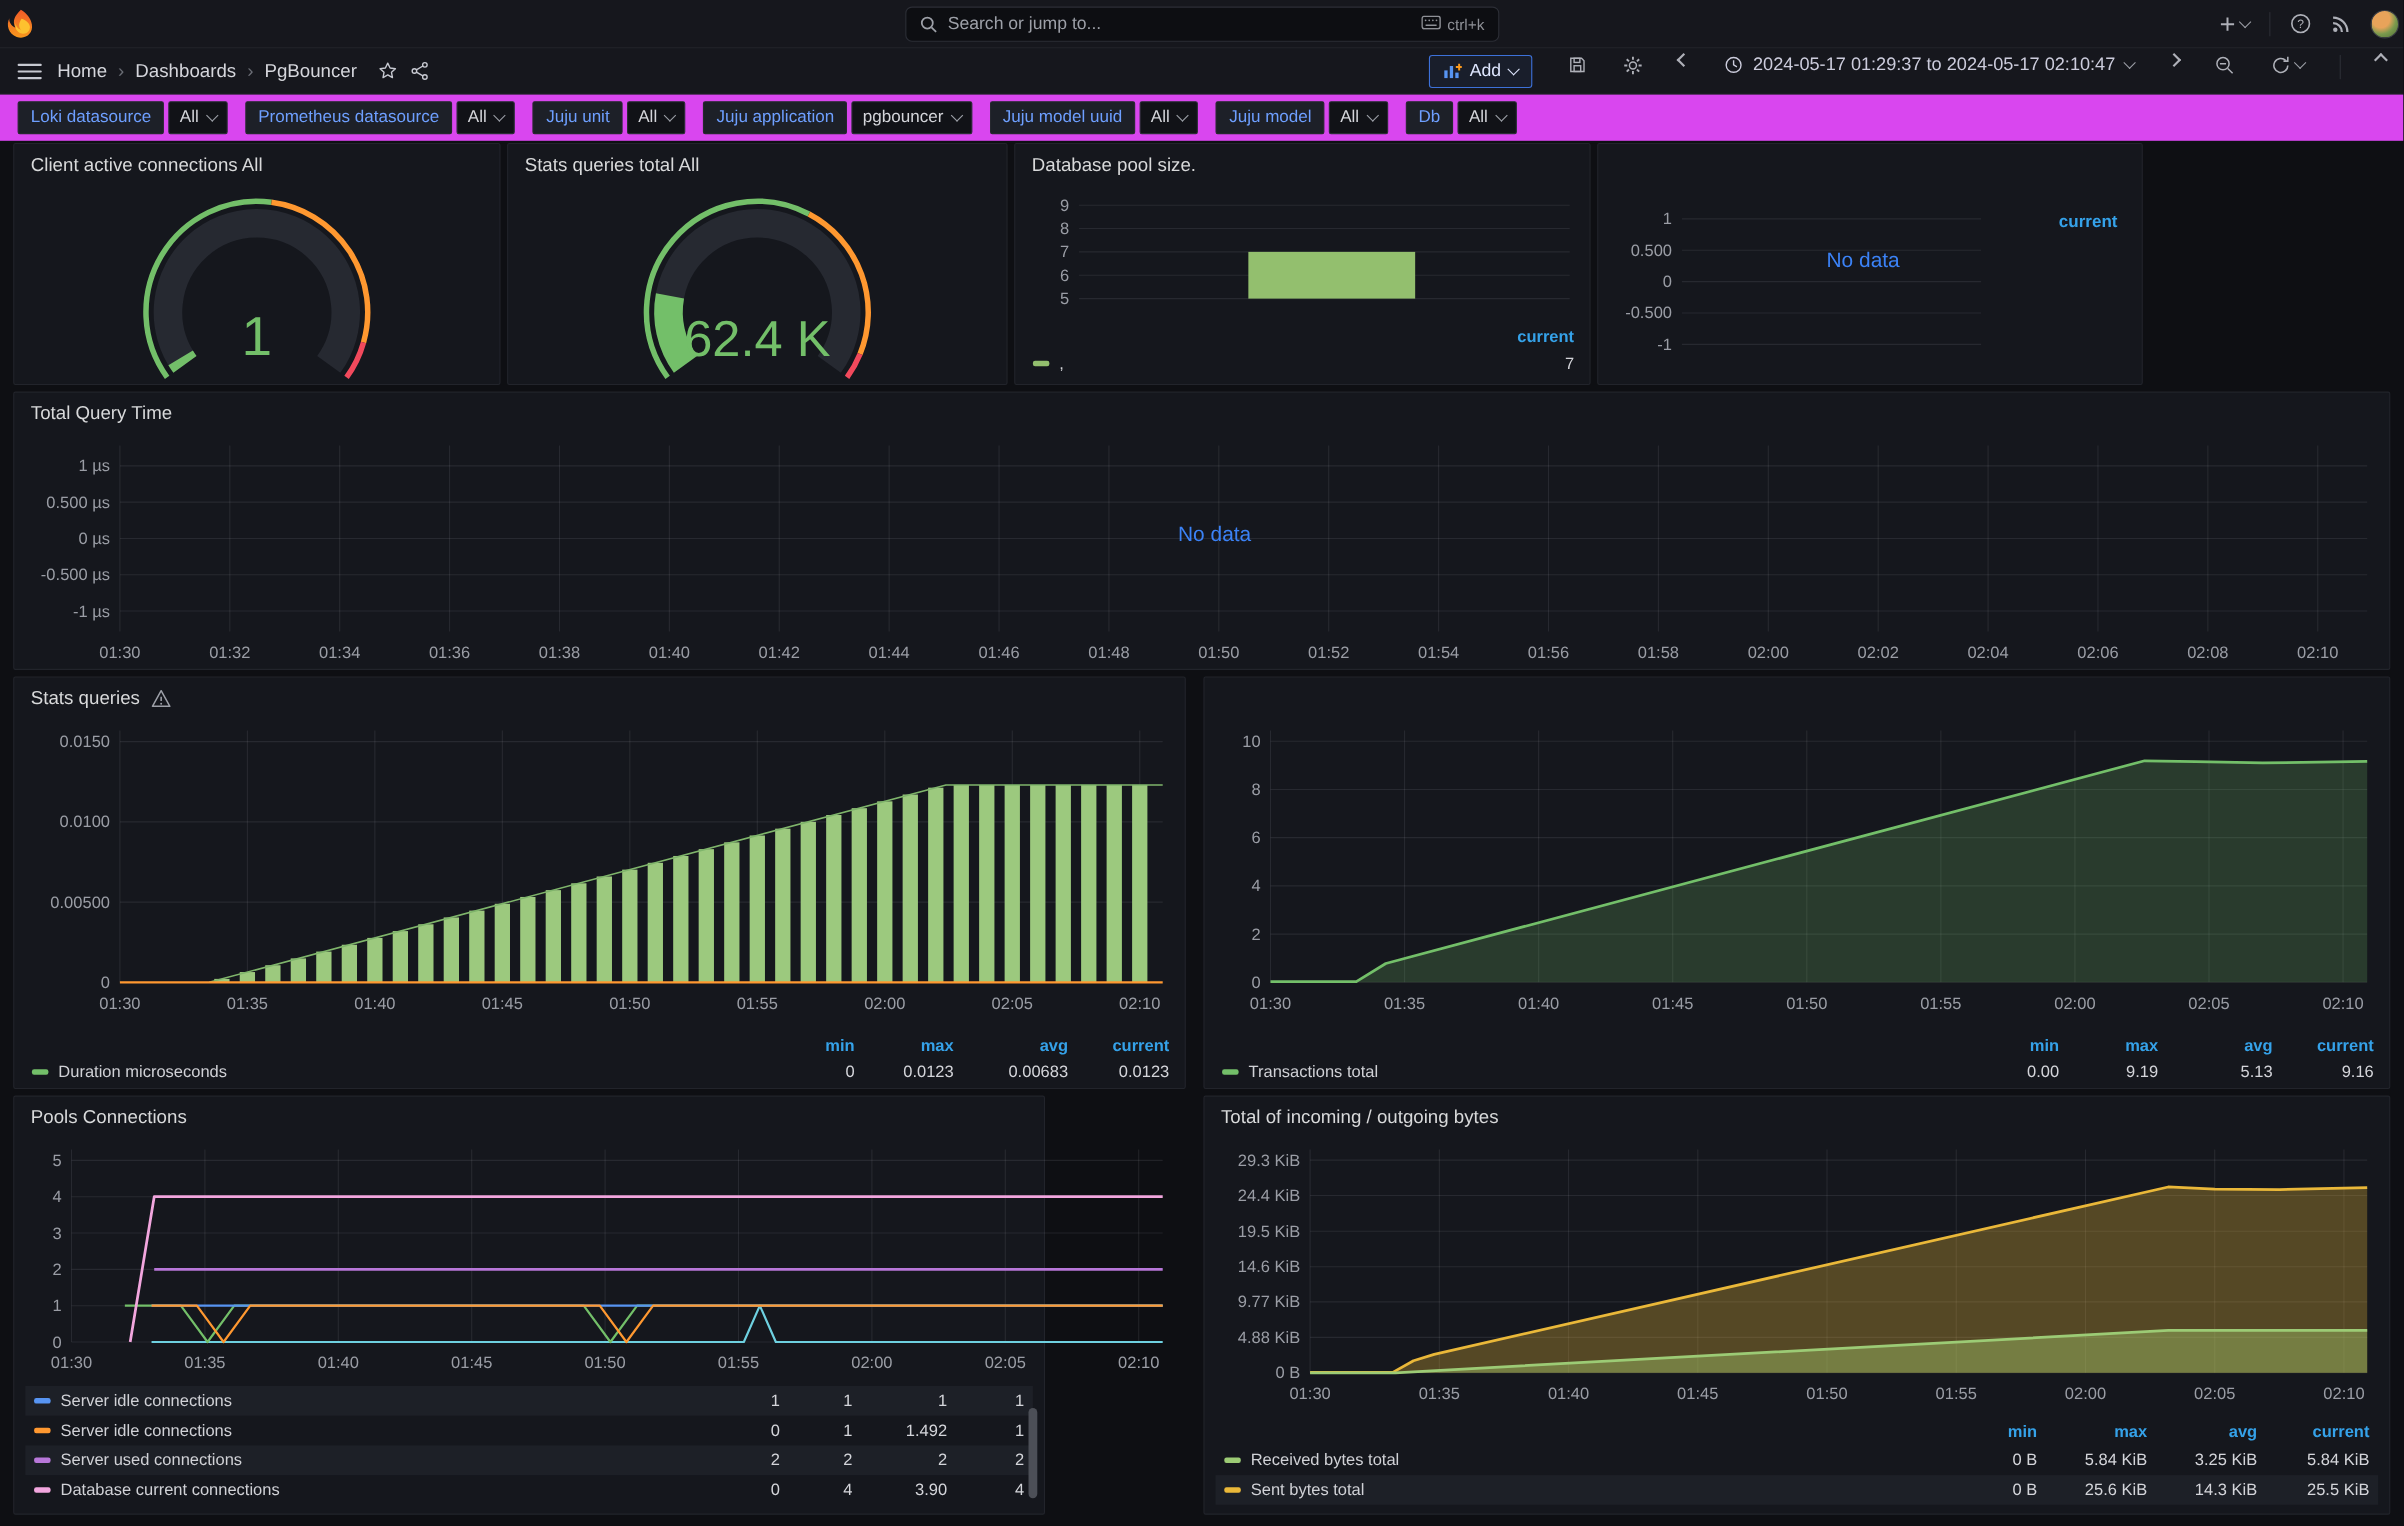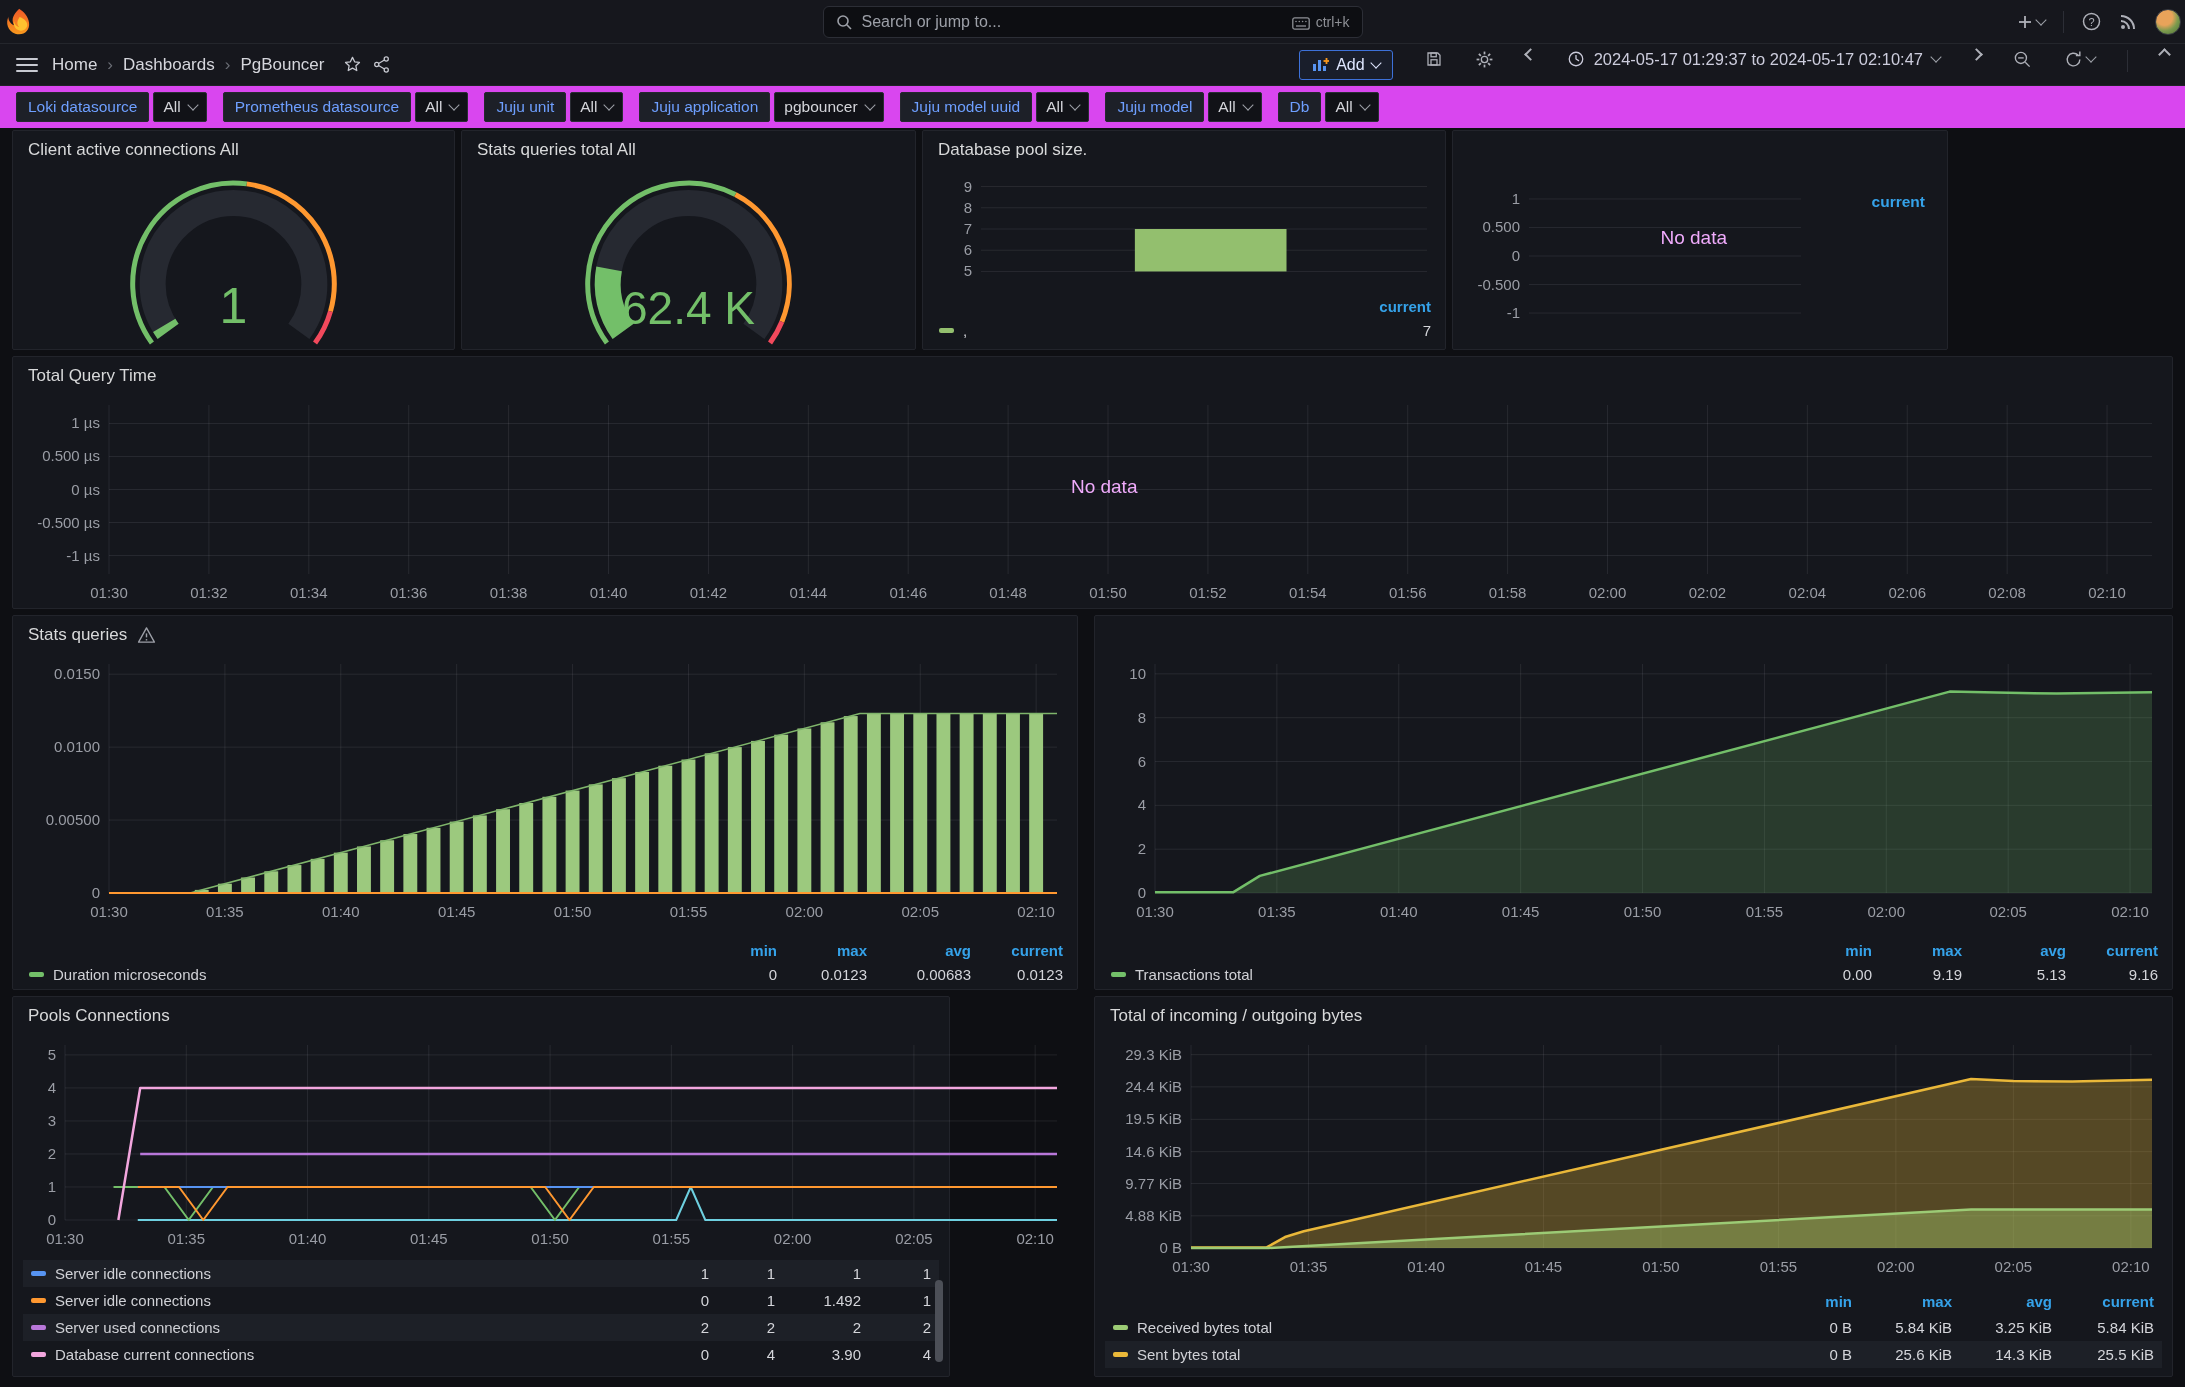--- a/index.html
+++ b/index.html
@@ -7,21 +7,21 @@
        font-family:"Liberation Sans",sans-serif;overflow:hidden;position:relative}
   svg{display:block}
   
   .topbar{height:44px;background:#16171d;border-bottom:1px solid #24262c;
           display:flex;align-items:center;padding:0 4px;position:relative}
   .logo{width:30px;height:30px}
   .searchbox{position:absolute;left:50%;transform:translateX(-50%);width:540px;height:32px;
              background:#0d0e12;border:1px solid #2c2e36;border-radius:6px;display:flex;
              align-items:center;gap:10px;padding:0 12px;color:#9da0a8;font-size:16px;cursor:text}
   .searchbox .grow{flex:1}
-  .kbd{display:flex;align-items:flex-end;gap:6px;color:#8e9096;font-size:14px}
+  .kbd{display:flex;align-items:flex-start;gap:6px;color:#8e9096;font-size:14px}
   .top-right{margin-left:auto;display:flex;align-items:center;gap:18px}
   .icon-btn{display:flex;align-items:center;gap:4px;color:#aeb0b8;cursor:pointer}
   .vdiv{width:1px;height:22px;background:#2c2e36}
   .avatar{width:26px;height:26px;border-radius:50%;
           background:radial-gradient(circle at 35% 30%,#e8a35a 0 35%,#7a9a4d 60%,#4d6b35 100%);
           border:1px solid #3a3d44;cursor:pointer}
   .toolbar{height:42px;background:#16171d;border-bottom:1px solid #202228;
            display:flex;align-items:center;padding:0 16px;gap:14px}
   .hamburger{width:22px;cursor:pointer}
   .hamburger div{height:2px;background:#c7c9d1;margin:4px 0;border-radius:1px}
@@ -46,21 +46,21 @@
   .chip .lbl{background:#1d2028;border:1px solid #26282f;padding:5px 11px;border-radius:2px;font-size:15.5px}
   .chip .val{background:#111217;border:1px solid #2a2d35;padding:5px 9px;border-radius:2px;
              font-size:15.5px;color:#d4d5da;display:flex;align-items:center;gap:8px}
   
   .canvas{position:absolute;left:0;top:130px;right:0;bottom:0}
   .panel{position:absolute;background:#15171d;border:1px solid #22242b;border-radius:2px}
   .ptitle{height:38px;display:flex;align-items:center;gap:10px;padding:0 15px;font-size:17px;
           color:#d8d9da;cursor:pointer;white-space:nowrap}
   .pbody{position:absolute;top:38px;left:0;right:0;bottom:0}
   .chart{position:absolute}
-  .nodata{position:absolute;color:#f0abfc;font-size:19px}
+  .nodata{position:absolute;color:#3b82f6;font-size:19px}
   .gauge-wrap{position:absolute;inset:0;display:flex;justify-content:center}
   .gauge-value{position:absolute;left:0;right:0;bottom:14px;text-align:center;
                font-size:50px;font-weight:500}
   
   .lg-inline{position:absolute;left:16px;right:14px;bottom:6px;font-size:15px}
   .lg-head{display:grid;grid-template-columns:1fr 80px 90px 104px 92px;color:#35a2e9;font-weight:bold}
   .lg-head span{text-align:right}
   .lg-row{display:grid;grid-template-columns:1fr 80px 90px 104px 92px;margin-top:7px;align-items:center}
   .lg-row .num{text-align:right;color:#d4d5da}
   .lg-name{display:flex;align-items:center;gap:9px;cursor:pointer;color:#d0d1d6}

